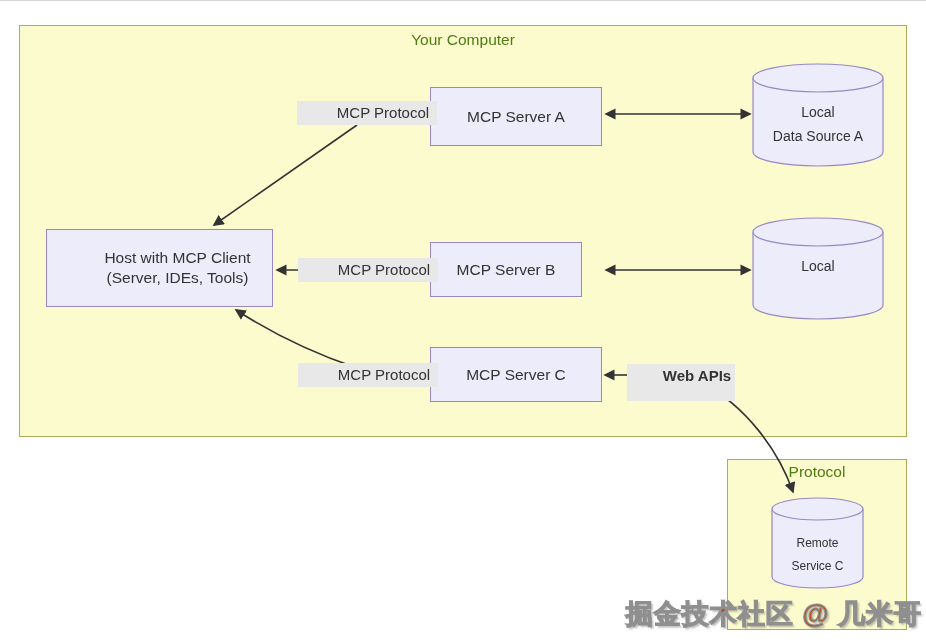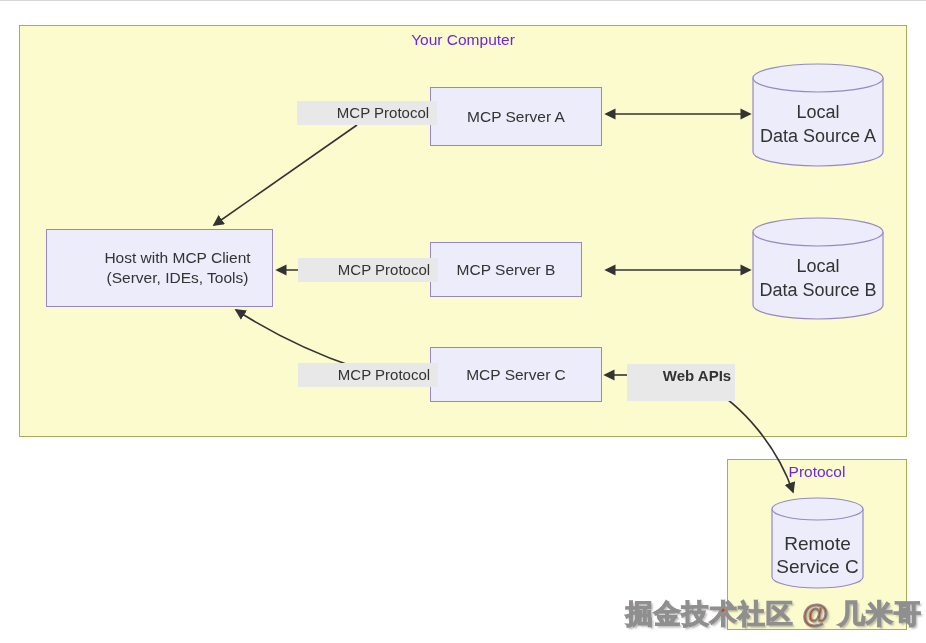--- a/index.html
+++ b/index.html
@@ -5,40 +5,40 @@
   html,body{margin:0;padding:0;background:#fff;}
   .stage{
     position:relative;width:926px;height:643px;background:#ffffff;
     font-family:"Liberation Sans","DejaVu Sans",sans-serif;color:#333;
     overflow:hidden;border-top:1px solid #d8d8d8;box-sizing:border-box;
   }
   
   .group{position:absolute;background:#fbfbcd;border:1px solid #a9ad5a;box-sizing:border-box;z-index:1;}
   .g-computer{left:19px;top:24px;width:888px;height:412px;}
   .g-internet{left:727px;top:458px;width:180px;height:171px;}
-  .group-title{position:absolute;z-index:3;font-size:15.5px;text-align:center;color:#6d28d9;}
+  .group-title{position:absolute;z-index:3;font-size:15.5px;text-align:center;color:#4d7c0f;}
   .t-computer{left:19px;top:30px;width:888px;}
   .t-internet{left:727px;top:462px;width:180px;}
   
   .layer{position:absolute;left:0;top:0;z-index:2;}
   
   .node{
     position:absolute;background:#ececfb;border:1px solid #9788c4;box-sizing:border-box;
     display:flex;flex-direction:column;align-items:center;justify-content:center;
     font-size:15.5px;line-height:20px;text-align:center;z-index:3;
   }
   .n-host{left:46px;top:228px;width:227px;height:78px;padding-left:36px;}
   .n-sa{left:430px;top:86px;width:172px;height:59px;}
   .n-sb{left:430px;top:241px;width:152px;height:55px;}
   .n-sc{left:430px;top:346px;width:172px;height:55px;}
   
-  .cyl-text{position:absolute;z-index:3;text-align:center;font-size:18px;line-height:24px;color:#333;}
+  .cyl-text{position:absolute;z-index:3;text-align:center;font-size:14px;line-height:24px;color:#333;}
   .ct-a{left:753px;top:99px;width:130px;}
   .ct-b{left:753px;top:253px;width:130px;}
-  .ct-c{left:772px;top:531px;width:91px;font-size:19px;line-height:23px;}
+  .ct-c{left:772px;top:531px;width:91px;font-size:12px;line-height:23px;}
   
   .edge-label{
     position:absolute;z-index:4;background:#e8e8e8;color:#333;
     font-size:15px;height:24px;line-height:24px;text-align:center;white-space:nowrap;padding-left:32px;
   }
   .el-1{left:297px;top:100px;width:108px;}
   .el-2{left:298px;top:257px;width:108px;}
   .el-3{left:298px;top:362px;width:108px;}
   .el-web{left:627px;top:363px;width:76px;height:37px;line-height:23px;font-weight:bold;}
   
@@ -114,21 +114,20 @@
   <div class="node n-sc">
     <span>MCP Server C</span>
   </div>
 
   <div class="cyl-text ct-a">
     <div>Local</div>
     <div>Data Source A</div>
   </div>
   <div class="cyl-text ct-b">
     <div>Local</div>
-    <div>Data Source B</div>
   </div>
   <div class="cyl-text ct-c">
     <div>Remote</div>
     <div>Service C</div>
   </div>
 
   <div class="edge-label el-1">MCP Protocol</div>
   <div class="edge-label el-2">MCP Protocol</div>
   <div class="edge-label el-3">MCP Protocol</div>
   <div class="edge-label el-web">Web APIs</div>

